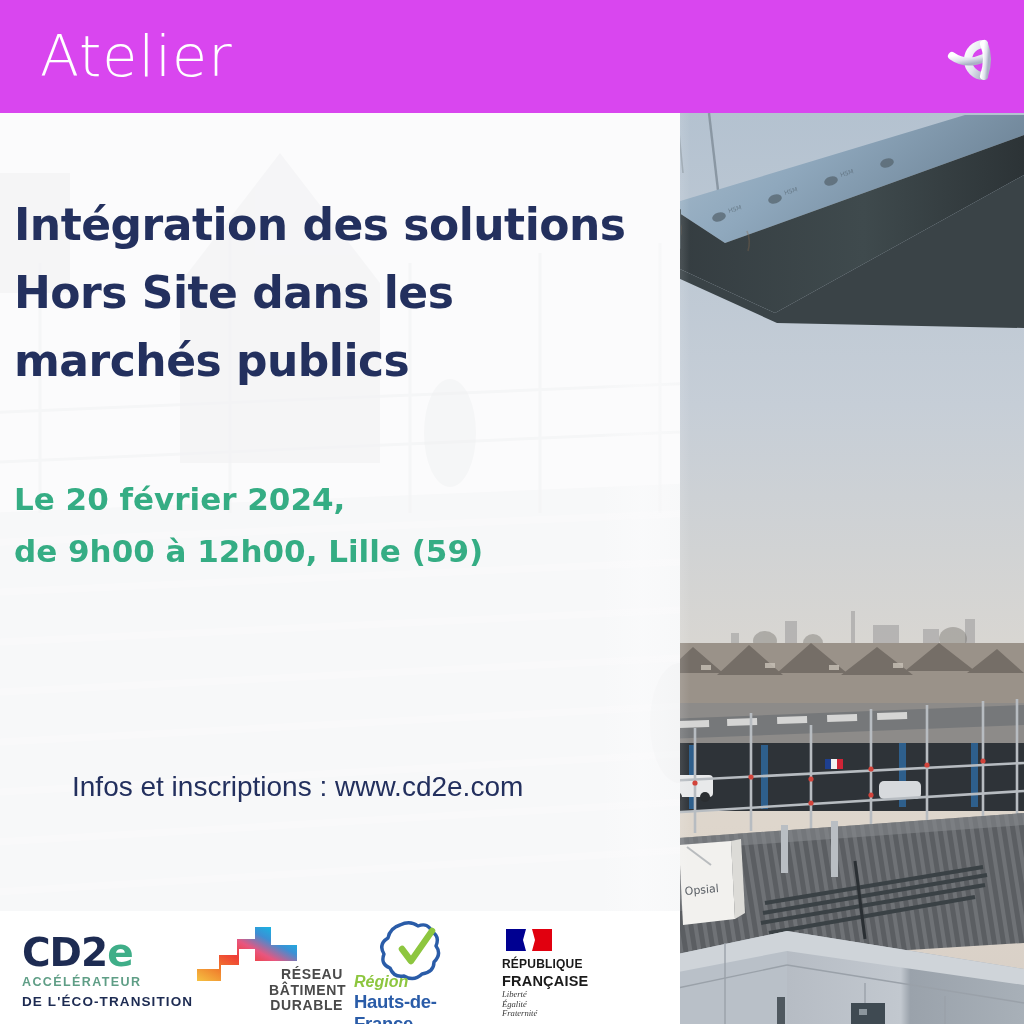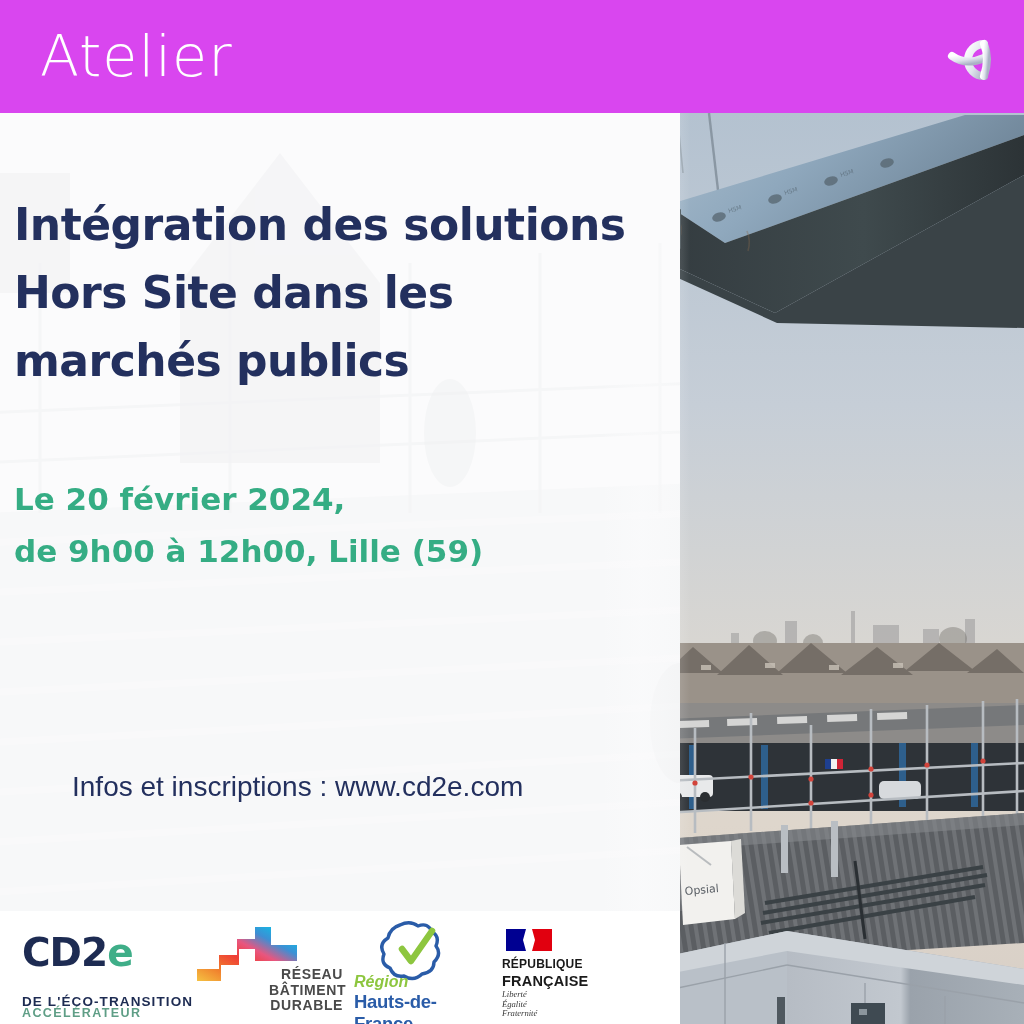--- a/index.html
+++ b/index.html
@@ -99,21 +99,20 @@
     font-size:39px;font-weight:bold;letter-spacing:-1px;
     color:#1d2b52;line-height:40px;
     font-family:"DejaVu Sans","Liberation Sans",sans-serif;
   }
   .cd2e-e{color:#3fae88;}
   .cd2e-sub1{
     position:absolute;left:22px;top:64px;
     font-size:12.5px;font-weight:bold;letter-spacing:1.4px;
     color:#5f9e86;
     font-family:"Liberation Sans",sans-serif;
-    margin-top:31px;
   }
   .cd2e-sub2{
     position:absolute;left:22px;top:83px;
     font-size:13.5px;font-weight:bold;letter-spacing:1.1px;
     color:#1d2b52;
     font-family:"Liberation Sans",sans-serif;
   }
 
   
   .rbd{width:155px;}

